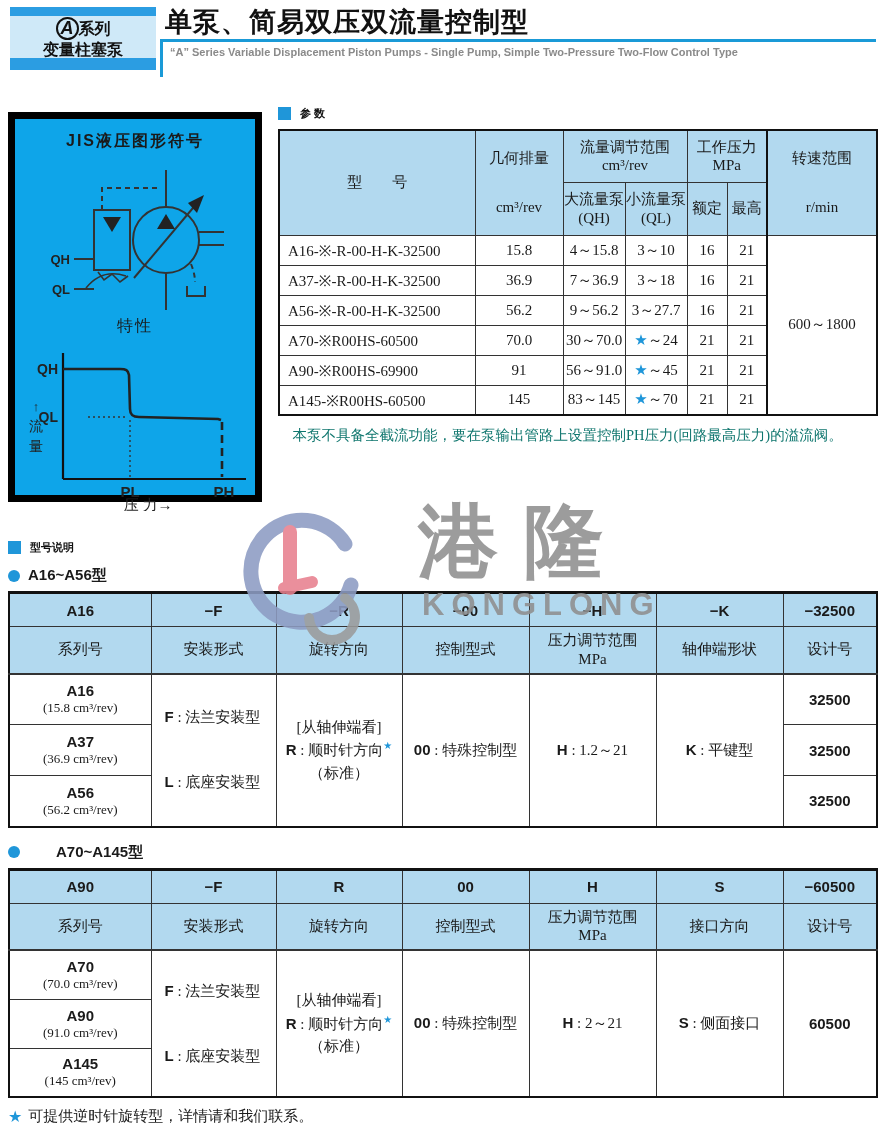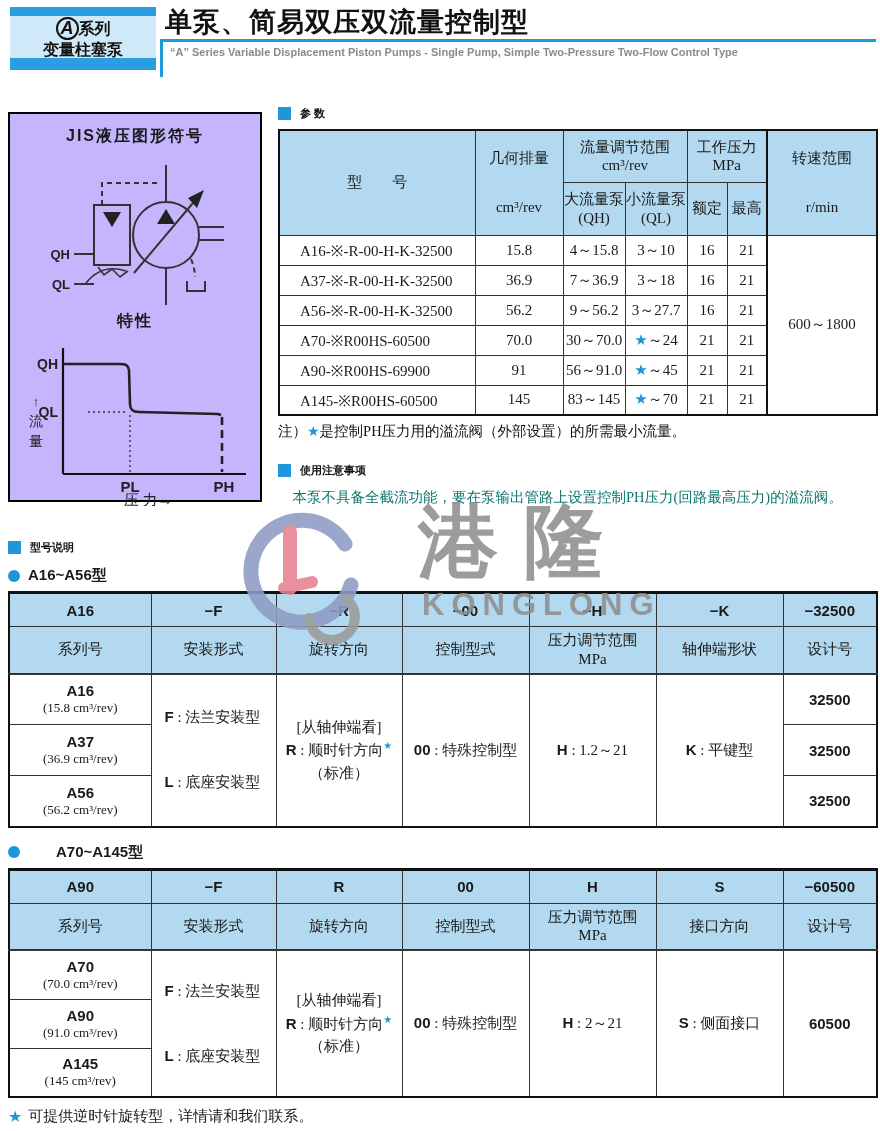--- a/index.html
+++ b/index.html
@@ -15,39 +15,39 @@
   .badge-line { font-family:"Liberation Sans", sans-serif; font-weight:bold; font-size:16px; line-height:1.25; color:#111; }
   .logo-a { font-weight:900; font-size:18px; font-style:italic; border:2px solid #111; border-radius:50%; padding:0 3px; display:inline-block; line-height:1.05; }
   .page-title { position:absolute; left:165px; top:4px; font-family:"Liberation Sans", sans-serif;
                 font-weight:bold; font-size:27px; color:#111; letter-spacing:1px; white-space:nowrap; }
   .title-rule { position:absolute; left:160px; top:39px; width:716px; height:3px; background:#1a9ad7; }
   .title-rule-v { position:absolute; left:160px; top:39px; width:3px; height:38px; background:#1a9ad7; }
   .page-subtitle { position:absolute; left:170px; top:45px; width:700px; font-family:"Liberation Sans", sans-serif;
                    font-weight:bold; font-size:11px; line-height:1.3; color:#8a8a8a; }
 
   
-  .jis-panel { position:absolute; left:8px; top:112px; width:254px; height:390px; border:2px solid #000000; background:#c4b5fd; }
+  .jis-panel { position:absolute; left:8px; top:112px; width:254px; height:390px; border:7px solid #000000; background:#0ea5e9; }
   .jis-title { text-align:center; margin-top:12px; font-family:"Liberation Sans", sans-serif; font-weight:bold; font-size:16px; letter-spacing:2px; }
   .jis-sym-wrap { text-align:center; margin-top:2px; }
-  .char-title { text-align:center; font-family:"Liberation Sans", sans-serif; font-weight:bold; font-size:16px; letter-spacing:2px; }
+  .char-title { text-align:center; font-family:"Liberation Sans", sans-serif; font-weight:normal; font-size:16px; letter-spacing:2px; }
   .chart-wrap { text-align:center; margin-top:2px; }
   .svg-txt { font-family:"Liberation Sans", sans-serif; }
 
   
   .params-col { position:absolute; left:278px; top:106px; width:598px; }
   .sec-h { display:flex; align-items:center; gap:9px; font-family:"Liberation Sans", sans-serif; font-weight:bold; font-size:11px; color:#111; }
   .sq { width:13px; height:13px; background:#1f96d9; flex:0 0 auto; }
   .ptable { border-collapse:collapse; table-layout:fixed; width:598px; margin-top:8px; border:2px solid #111; }
   .ptable td { border:1px solid #333; text-align:center; font-size:15px; }
   .ptable .hc { background:#b2d9ef; }
   .hr1 td { height:52px; line-height:1.25; }
   .hr2 td { height:53px; line-height:1.25; }
   .stack-wide { display:flex; flex-direction:column; justify-content:center; gap:30px; height:100%; }
   .br td { height:30px; }
-  .br .model { text-align:left; padding-left:20px; }
+  .br .model { text-align:left; padding-left:8px; }
   .speed-col { border-left:2px solid #111 !important; }
   .bstar { color:#1f96d9; }
   .pnote { margin-top:6px; font-size:14.5px; color:#111; }
   .pnote .bstar { font-size:14px; }
 
   
   .usage-h { margin-top:22px; }
   .usage-text { margin-top:9px; font-size:14.5px; text-indent:1em; line-height:1.4; color:#0f766e; }
 
   
@@ -248,28 +248,21 @@
           <td class="model">A145-※R00HS-60500</td>
           <td>145</td>
           <td>83～145</td>
           <td><span class="bstar">★</span><span>～70</span></td>
           <td>21</td>
           <td>21</td>
         </tr>
       </tbody>
     </table>
 
-    <div class="pnote">
-      <span>注）</span><span class="bstar">★</span><span>是控制PH压力用的溢流阀（外部设置）的所需最小流量。</span>
-    </div>
-
-    <div class="sec-h usage-h">
-      <span class="sq"></span>
-      <span>使用注意事项</span>
-    </div>
+
     <div class="usage-text">本泵不具备全截流功能，要在泵输出管路上设置控制PH压力(回路最高压力)的溢流阀。</div>
   </div>
 
   <div class="models-sec">
     <div class="sec-h">
       <span class="sq"></span>
       <span>型号说明</span>
     </div>
 
     <div class="blt">

